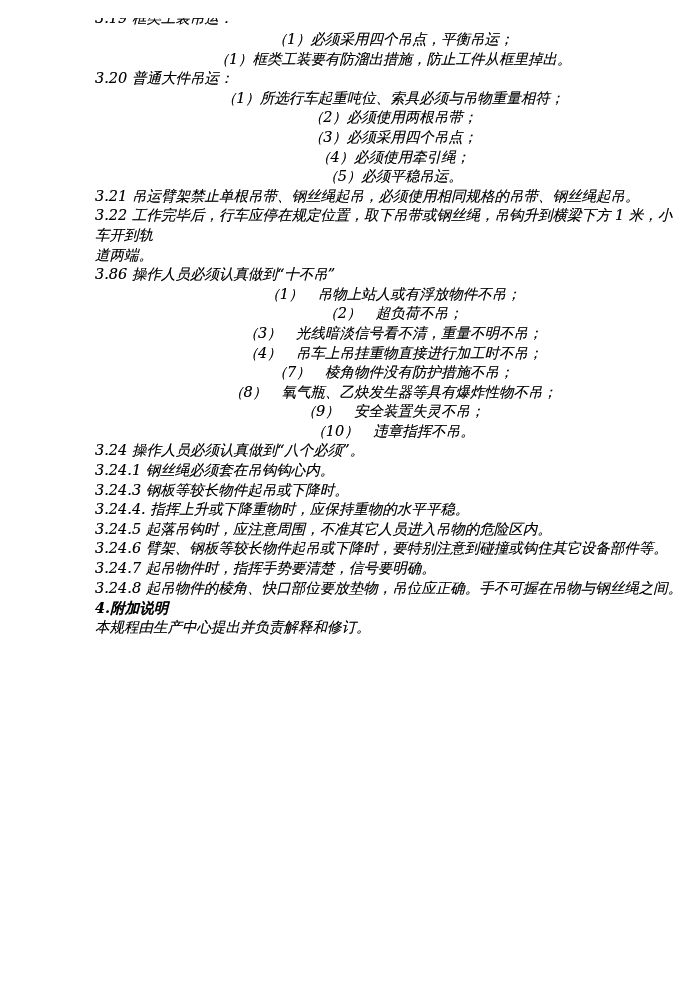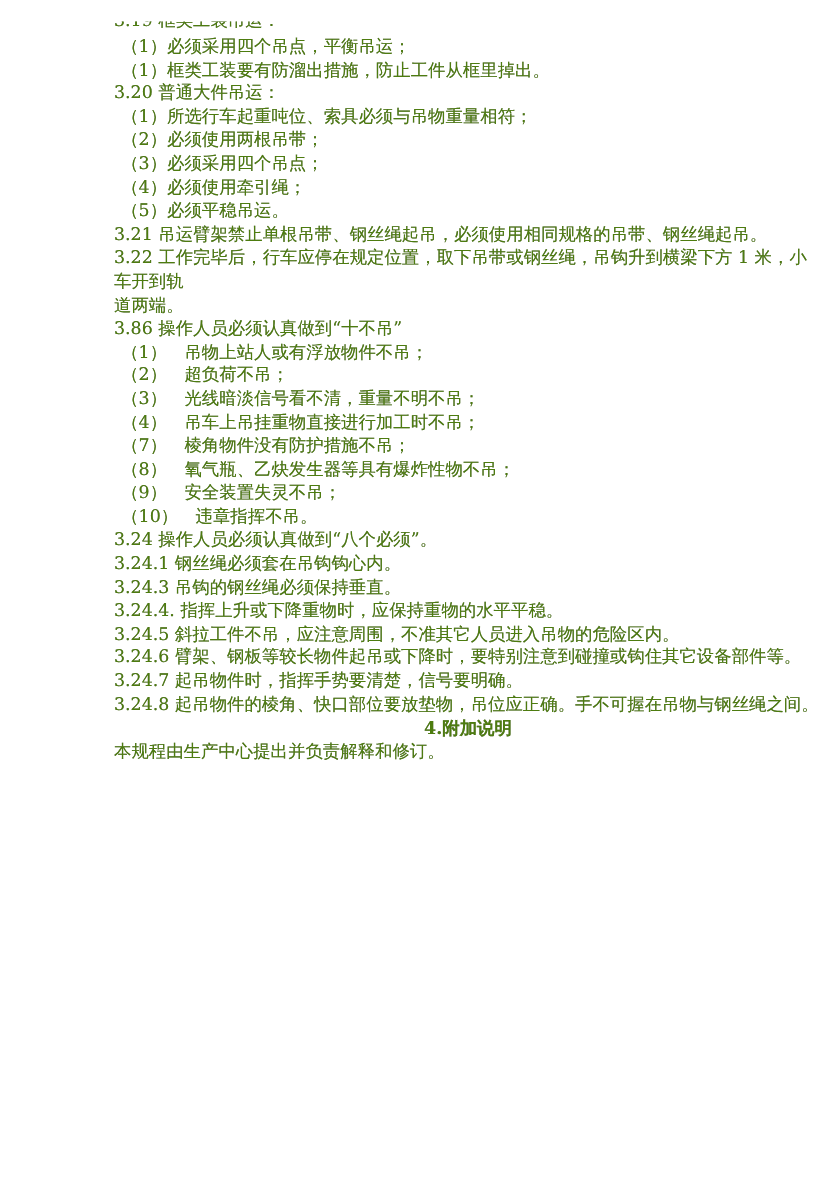--- a/index.html
+++ b/index.html
@@ -3,21 +3,22 @@
 <meta charset="utf-8">
 <style>
   html, body { margin: 0; padding: 0; }
   .page {
     position: relative;
     width: 700px;
     height: 990px;
     background: #ffffff;
     overflow: hidden;
     font-family: "DejaVu Serif", "Liberation Serif", serif;
-    color: #4d7c0f;
+    color: #000000;
+    font-style: italic;
   }
   
   .clip-top {
     position: absolute;
     top: 18px;
     left: 95px;
     width: 430px;
     height: 7px;
     overflow: hidden;
   }
@@ -35,22 +36,22 @@
     left: 95px;
     width: 590px;
   }
   .line {
     font-size: 14.5px;
     line-height: 19.6px;
     height: 19.6px;
     white-space: nowrap;
     text-shadow: 0 0 0.5px rgba(55,55,55,0.6);
   }
-  .line.indent { padding-left: 6px; }
-  .line.bold { font-weight: bold; text-align: center; }
+  .line.indent { padding-left: 6px; text-align: center; }
+  .line.bold { font-weight: bold; }
 </style>
 </head>
 <body>
 
 <div class="page">
   <div class="clip-top">
     <span>3.19 框类工装吊运：</span>
   </div>
   <div class="doc-body" id="doc-body">
       <div class="line indent"><span>（1）必须采用四个吊点，平衡吊运；</span></div>
@@ -69,22 +70,22 @@
       <div class="line indent"><span>（1）　吊物上站人或有浮放物件不吊；</span></div>
       <div class="line indent"><span>（2）　超负荷不吊；</span></div>
       <div class="line indent"><span>（3）　光线暗淡信号看不清，重量不明不吊；</span></div>
       <div class="line indent"><span>（4）　吊车上吊挂重物直接进行加工时不吊；</span></div>
       <div class="line indent"><span>（7）　棱角物件没有防护措施不吊；</span></div>
       <div class="line indent"><span>（8）　氧气瓶、乙炔发生器等具有爆炸性物不吊；</span></div>
       <div class="line indent"><span>（9）　安全装置失灵不吊；</span></div>
       <div class="line indent"><span>（10）　违章指挥不吊。</span></div>
       <div class="line"><span>3.24 操作人员必须认真做到“八个必须”。</span></div>
       <div class="line"><span>3.24.1 钢丝绳必须套在吊钩钩心内。</span></div>
-      <div class="line"><span>3.24.3 吊钩的钢丝绳必须保持垂直。</span></div>
+      <div class="line"><span>3.24.3 钢板等较长物件起吊或下降时。</span></div>
       <div class="line"><span>3.24.4. 指挥上升或下降重物时，应保持重物的水平平稳。</span></div>
-      <div class="line"><span>3.24.5 斜拉工件不吊，应注意周围，不准其它人员进入吊物的危险区内。</span></div>
+      <div class="line"><span>3.24.5 起落吊钩时，应注意周围，不准其它人员进入吊物的危险区内。</span></div>
       <div class="line"><span>3.24.6 臂架、钢板等较长物件起吊或下降时，要特别注意到碰撞或钩住其它设备部件等。</span></div>
       <div class="line"><span>3.24.7 起吊物件时，指挥手势要清楚，信号要明确。</span></div>
       <div class="line"><span>3.24.8 起吊物件的棱角、快口部位要放垫物，吊位应正确。手不可握在吊物与钢丝绳之间。</span></div>
       <div class="line bold"><span>4.附加说明</span></div>
       <div class="line"><span>本规程由生产中心提出并负责解释和修订。</span></div>
     </div>
 </div>
 
 </body></html>

